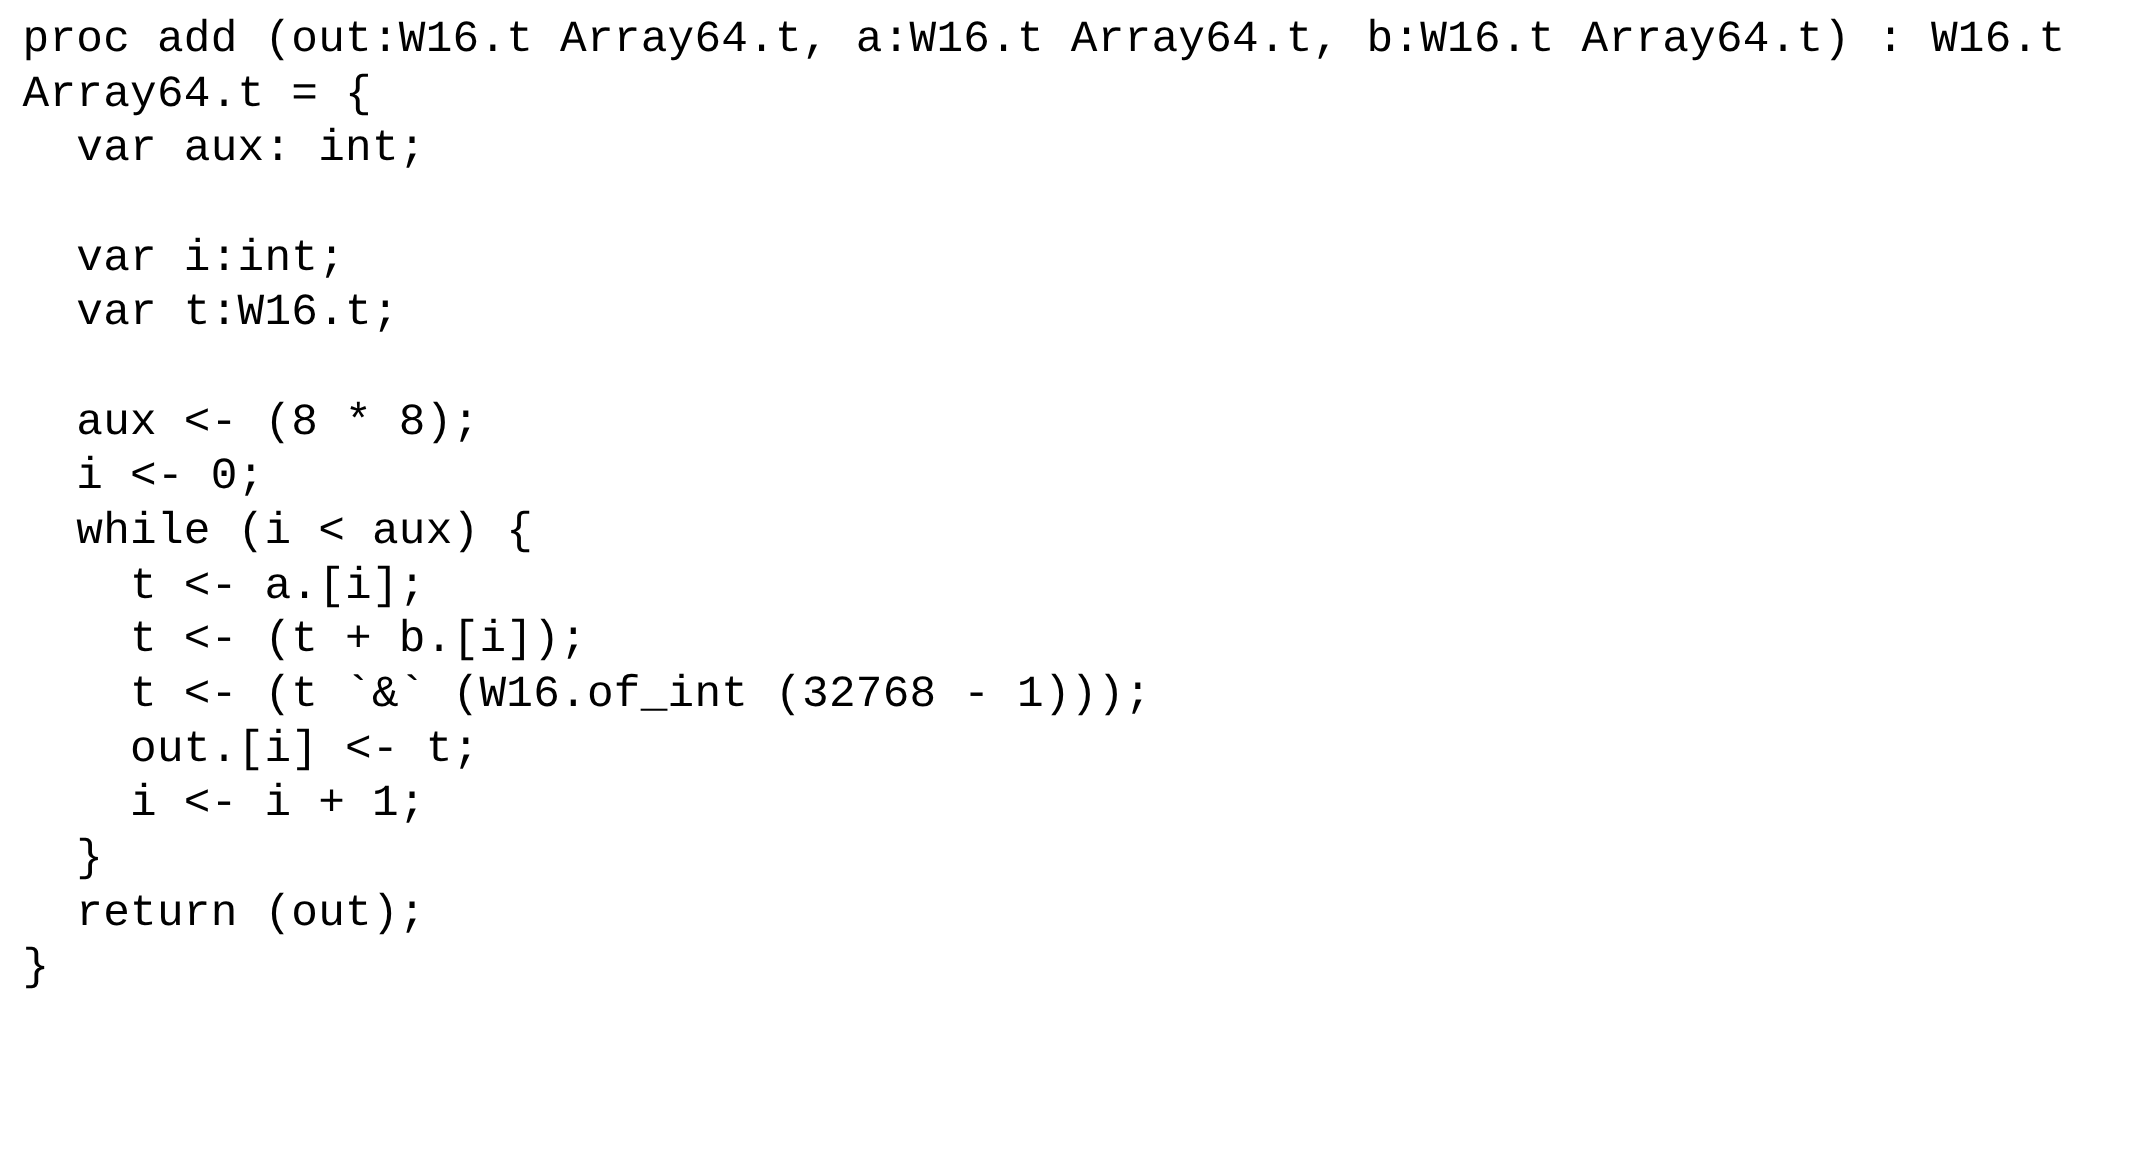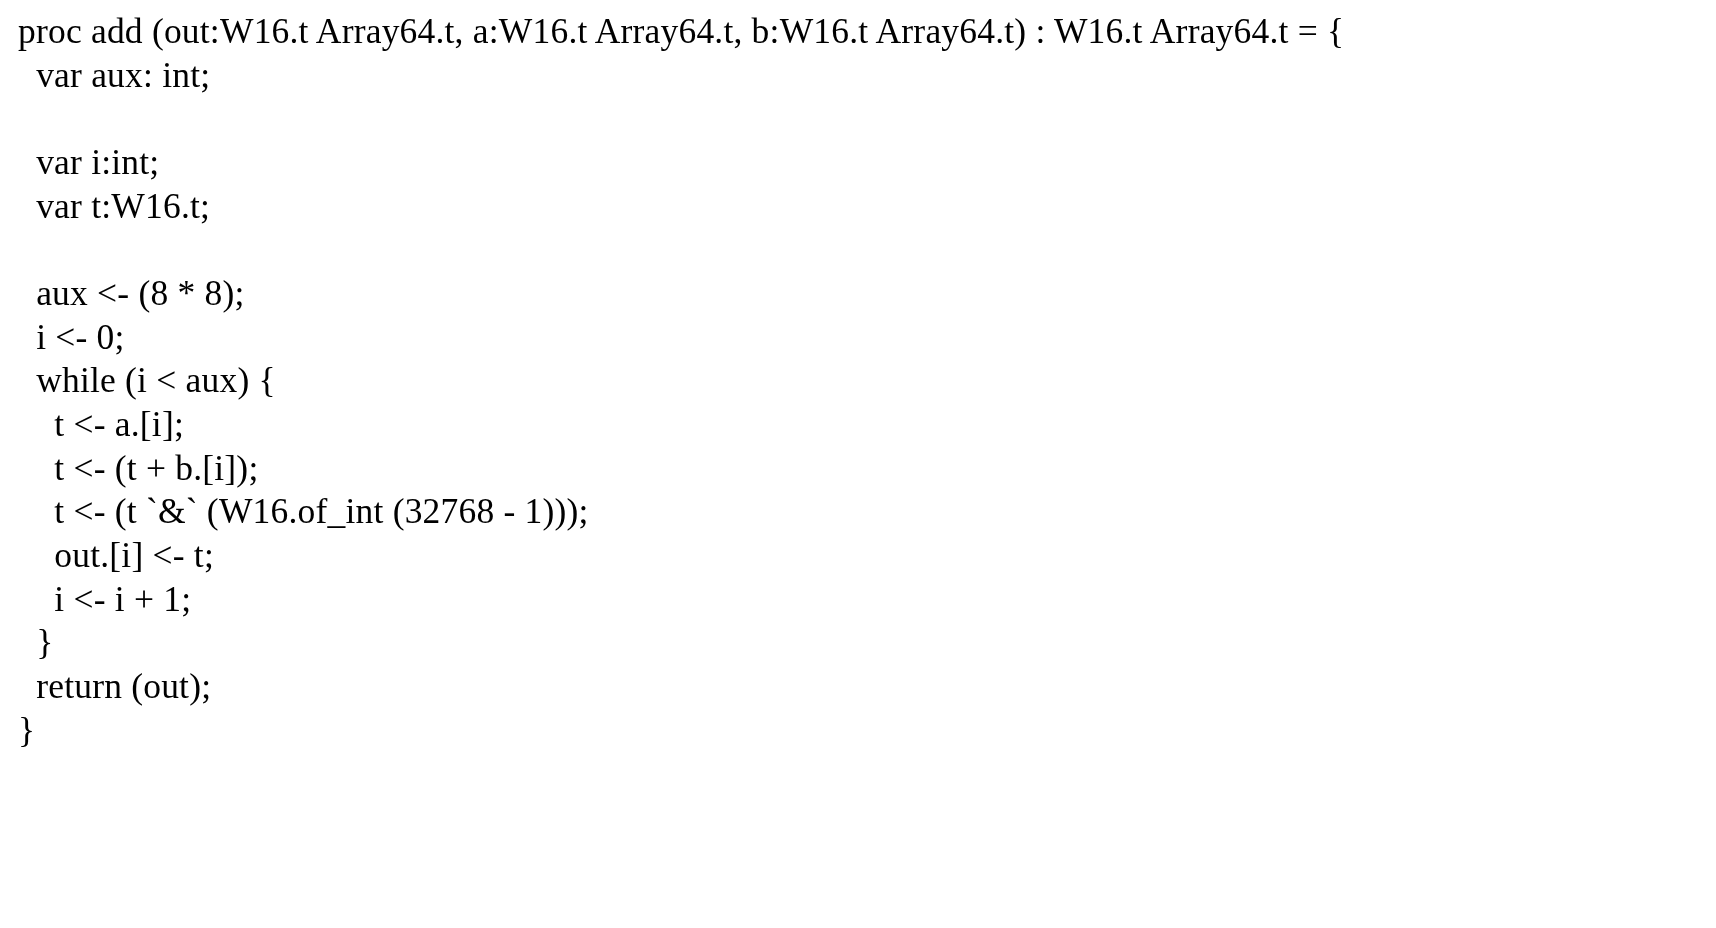--- a/index.html
+++ b/index.html
@@ -5,21 +5,21 @@
   html, body {
     margin: 0;
     padding: 0;
     background: #ffffff;
   }
   body {
     padding: 10px 18px;
   }
   pre {
     margin: 0;
-    font-family: Liberation Serif, serif;
+    font-family: Liberation Mono, monospace;
     font-size: 35.5px;
     line-height: 1.23;
     color: #000;
     font-weight: 400;
     white-space: pre-wrap;
     word-break: normal;
     letter-spacing: 0.2px;
   }
 </style>
 </head>

